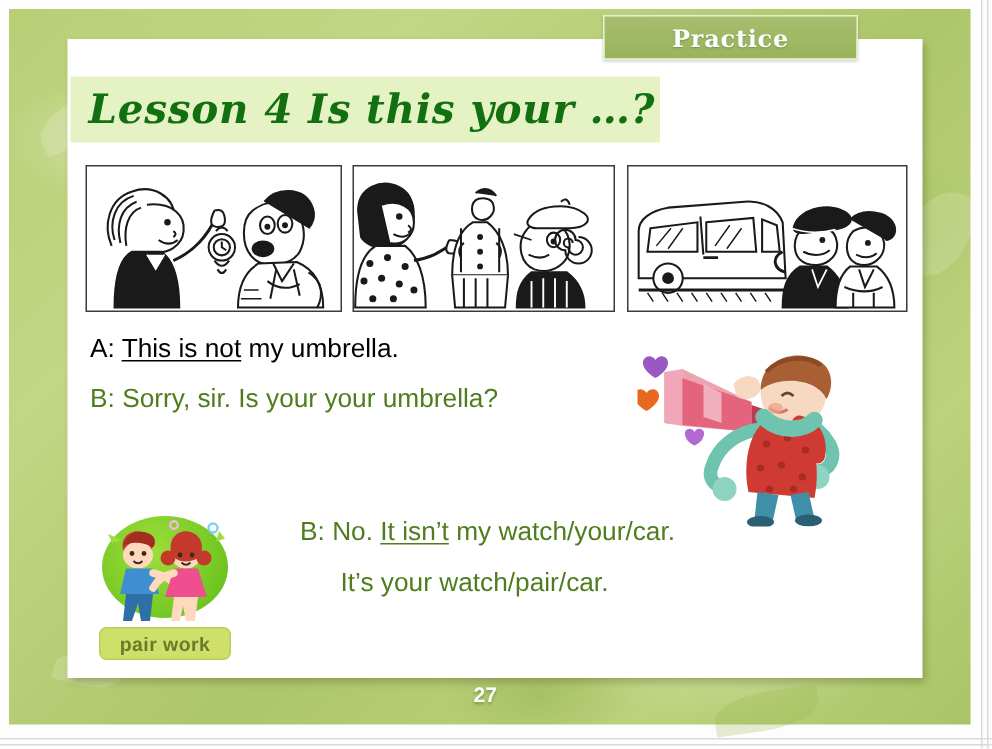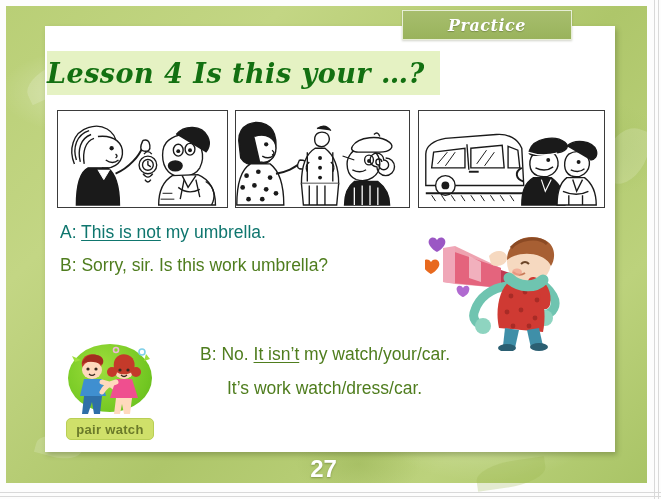--- a/index.html
+++ b/index.html
@@ -48,36 +48,36 @@
   #practice-banner{
     position:absolute;left:402px;top:10px;width:170px;height:30px;
     background:linear-gradient(180deg,#a7bd6d 0%,#9fb863 60%,#99b25c 100%);
     border:1px solid #e7eed6;
     box-sizing:border-box;
     display:flex;align-items:center;justify-content:center;
     box-shadow:0 1px 2px rgba(70,80,40,.25);
   }
   #practice-banner .ptext{
     font-family:"DejaVu Serif", serif;
-    font-style:italic;font-weight:bold;font-size:16px;color:#ffffff;
+    font-weight:bold;font-size:16px;color:#ffffff;
     letter-spacing:.5px;
     text-shadow:0 1px 1px rgba(90,105,50,.5);
   }
 
   
   #title-band{
     position:absolute;left:47px;top:51px;width:393px;height:44px;
     background:#e5f2c3;
     display:flex;align-items:center;
   }
   #title-text{
     font-family:"DejaVu Serif", serif;
     font-style:italic;font-weight:bold;
     font-size:27px;color:#137011;
-    white-space:nowrap;
+    padding-left:12px;white-space:nowrap;
     letter-spacing:.5px;
   }
 
   
   #comic-strip{position:absolute;left:57px;top:110px;width:548px;height:98px;}
   .panel{
     position:absolute;top:0;height:98px;
     border:1px solid #3b3b3b;box-sizing:border-box;background:#ffffff;
     overflow:hidden;
   }
@@ -85,21 +85,21 @@
   .panel.p2{left:178px;width:175px;}
   .panel.p3{left:361px;width:187px;}
   .panel svg{display:block;width:100%;height:100%;}
 
   
   #dialogue-top{position:absolute;left:60px;top:216px;width:380px;}
   .dline{
     font-size:17.5px;line-height:33px;white-space:nowrap;
     font-family:"Liberation Sans", sans-serif;
   }
-  .dline.orange{color:#0f766e;}
+  .dline.orange{color:#000000;}
   .dline.green{color:#4f7d1e;}
   .ul{text-decoration:underline;text-underline-offset:2px;}
 
   
   #dialogue-bottom{position:absolute;left:200px;top:337px;width:390px;}
   #dialogue-bottom .dline{line-height:34px;}
   .indent{padding-left:27px;}
 
   
   #pair-work{position:absolute;left:58px;top:344px;width:104px;height:96px;}
@@ -115,21 +115,21 @@
   }
   #pair-work svg{position:absolute;left:0;top:0;width:104px;height:76px;}
 
   
   #megaphone-boy{position:absolute;left:425px;top:226px;width:150px;height:125px;}
   #megaphone-boy svg{display:block;width:100%;height:100%;}
 
   
   #page-number{
     position:absolute;left:0;right:14px;top:455px;text-align:center;
-    font-size:24px;font-weight:bold;color:#ffffff;
+    font-size:14px;font-weight:bold;color:#ffffff;
     text-shadow:0 1px 2px rgba(90,110,40,.55);
   }
 </style>
 </head>
 <body>
 
 <div id="slide-root">
 
   <div id="green-bg">
     <div class="leaf l1"></div>
@@ -298,31 +298,31 @@
 
   </div>
 
   <div id="dialogue-top">
     <div class="dline orange">
       <span>A:</span>
       <span class="ul">This is not</span><span> my umbrella.</span>
     </div>
     <div class="dline green">
       <span>B:</span>
-      <span>Sorry, sir. Is this work umbrella?</span>
+      <span>Sorry, sir. Is your your umbrella?</span>
     </div>
   </div>
 
   <div id="dialogue-bottom">
     <div class="dline green">
       <span>B:</span>
       <span>No. </span><span class="ul">It isn’t</span><span> my watch/your/car.</span>
     </div>
     <div class="dline green indent">
-      <span>It’s work watch/dress/car.</span>
+      <span>It’s your watch/pair/car.</span>
     </div>
   </div>
 
   <div id="pair-work">
     <div class="blob"></div>
     <svg viewBox="0 0 104 76" xmlns="http://www.w3.org/2000/svg">
 
       <g fill="#9ede3c">
         <path d="M14 12 l3 6 l6 -2 z"></path>
         <path d="M88 10 l4 5 l-6 2 z"></path>
@@ -348,21 +348,21 @@
         <circle cx="54" cy="28" r="5" fill="#c43a2a"></circle>
         <circle cx="78" cy="28" r="5" fill="#c43a2a"></circle>
         <circle cx="62" cy="26" r="1.6" fill="#3a2a20"></circle>
         <circle cx="70" cy="26" r="1.6" fill="#3a2a20"></circle>
         <path d="M63 31 q3 3 6 0" stroke="#3a2a20" stroke-width="1.2" fill="none"></path>
         <path d="M58 35 L74 35 L80 54 L52 54 Z" fill="#ef4f8f"></path>
         <path d="M58 54 L74 54 L72 70 L66 70 L64 60 L62 70 L56 70 Z" fill="#ffd9bd"></path>
         <path d="M58 38 C50 40 46 44 44 48" stroke="#ffd9bd" stroke-width="5" fill="none" stroke-linecap="round"></path>
       </g>
     </svg>
-    <div class="label">pair watch</div>
+    <div class="label">pair work</div>
   </div>
 
   <div id="megaphone-boy">
     <svg viewBox="0 0 150 125" xmlns="http://www.w3.org/2000/svg">
 
       <g>
         <path d="M12 14 c-3 -5 -10 -2 -8 4 c2 5 8 8 8 8 c0 0 6 -3 8 -8 c2 -6 -5 -9 -8 -4 z" fill="#9b57c4"></path>
         <path d="M6 36 c-3 -5 -10 -2 -8 4 c2 5 8 8 8 8 c0 0 6 -3 8 -8 c2 -6 -5 -9 -8 -4 z" fill="#e8691e"></path>
         <path d="M38 62 c-2 -4 -8 -2 -6 3 c1 4 6 6 6 6 c0 0 5 -2 6 -6 c2 -5 -4 -7 -6 -3 z" fill="#b06ad0"></path>
       </g>

